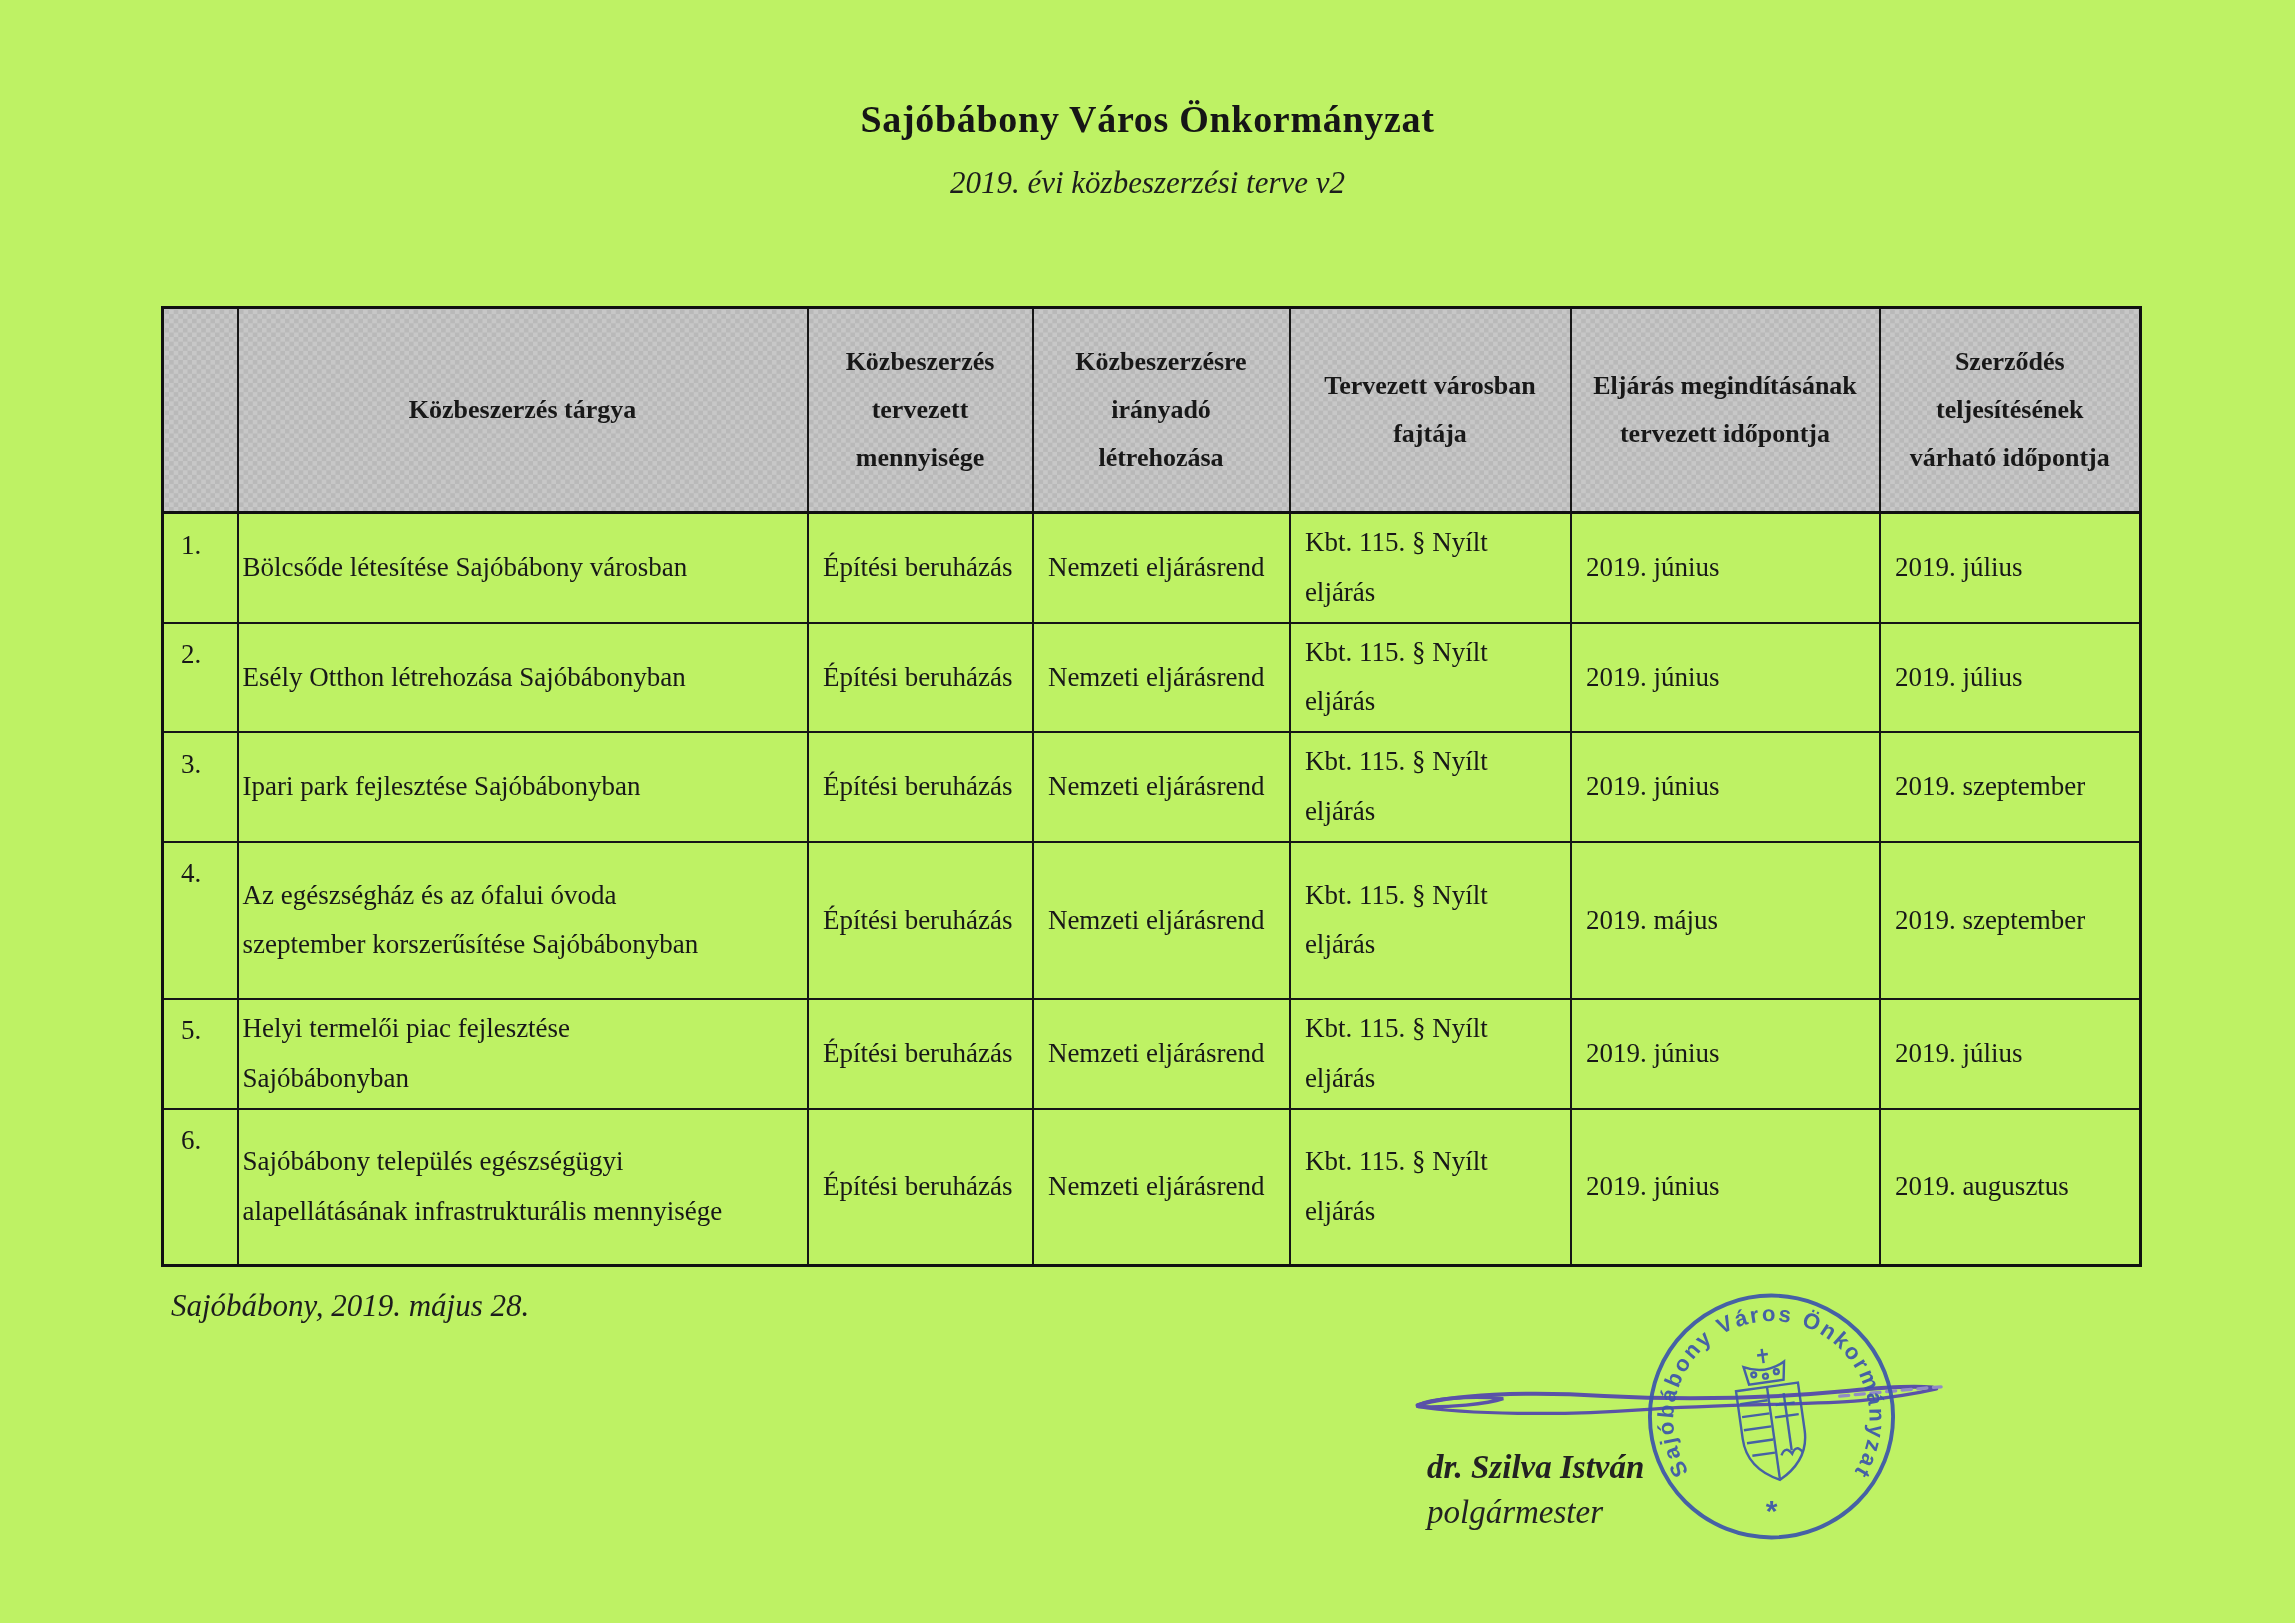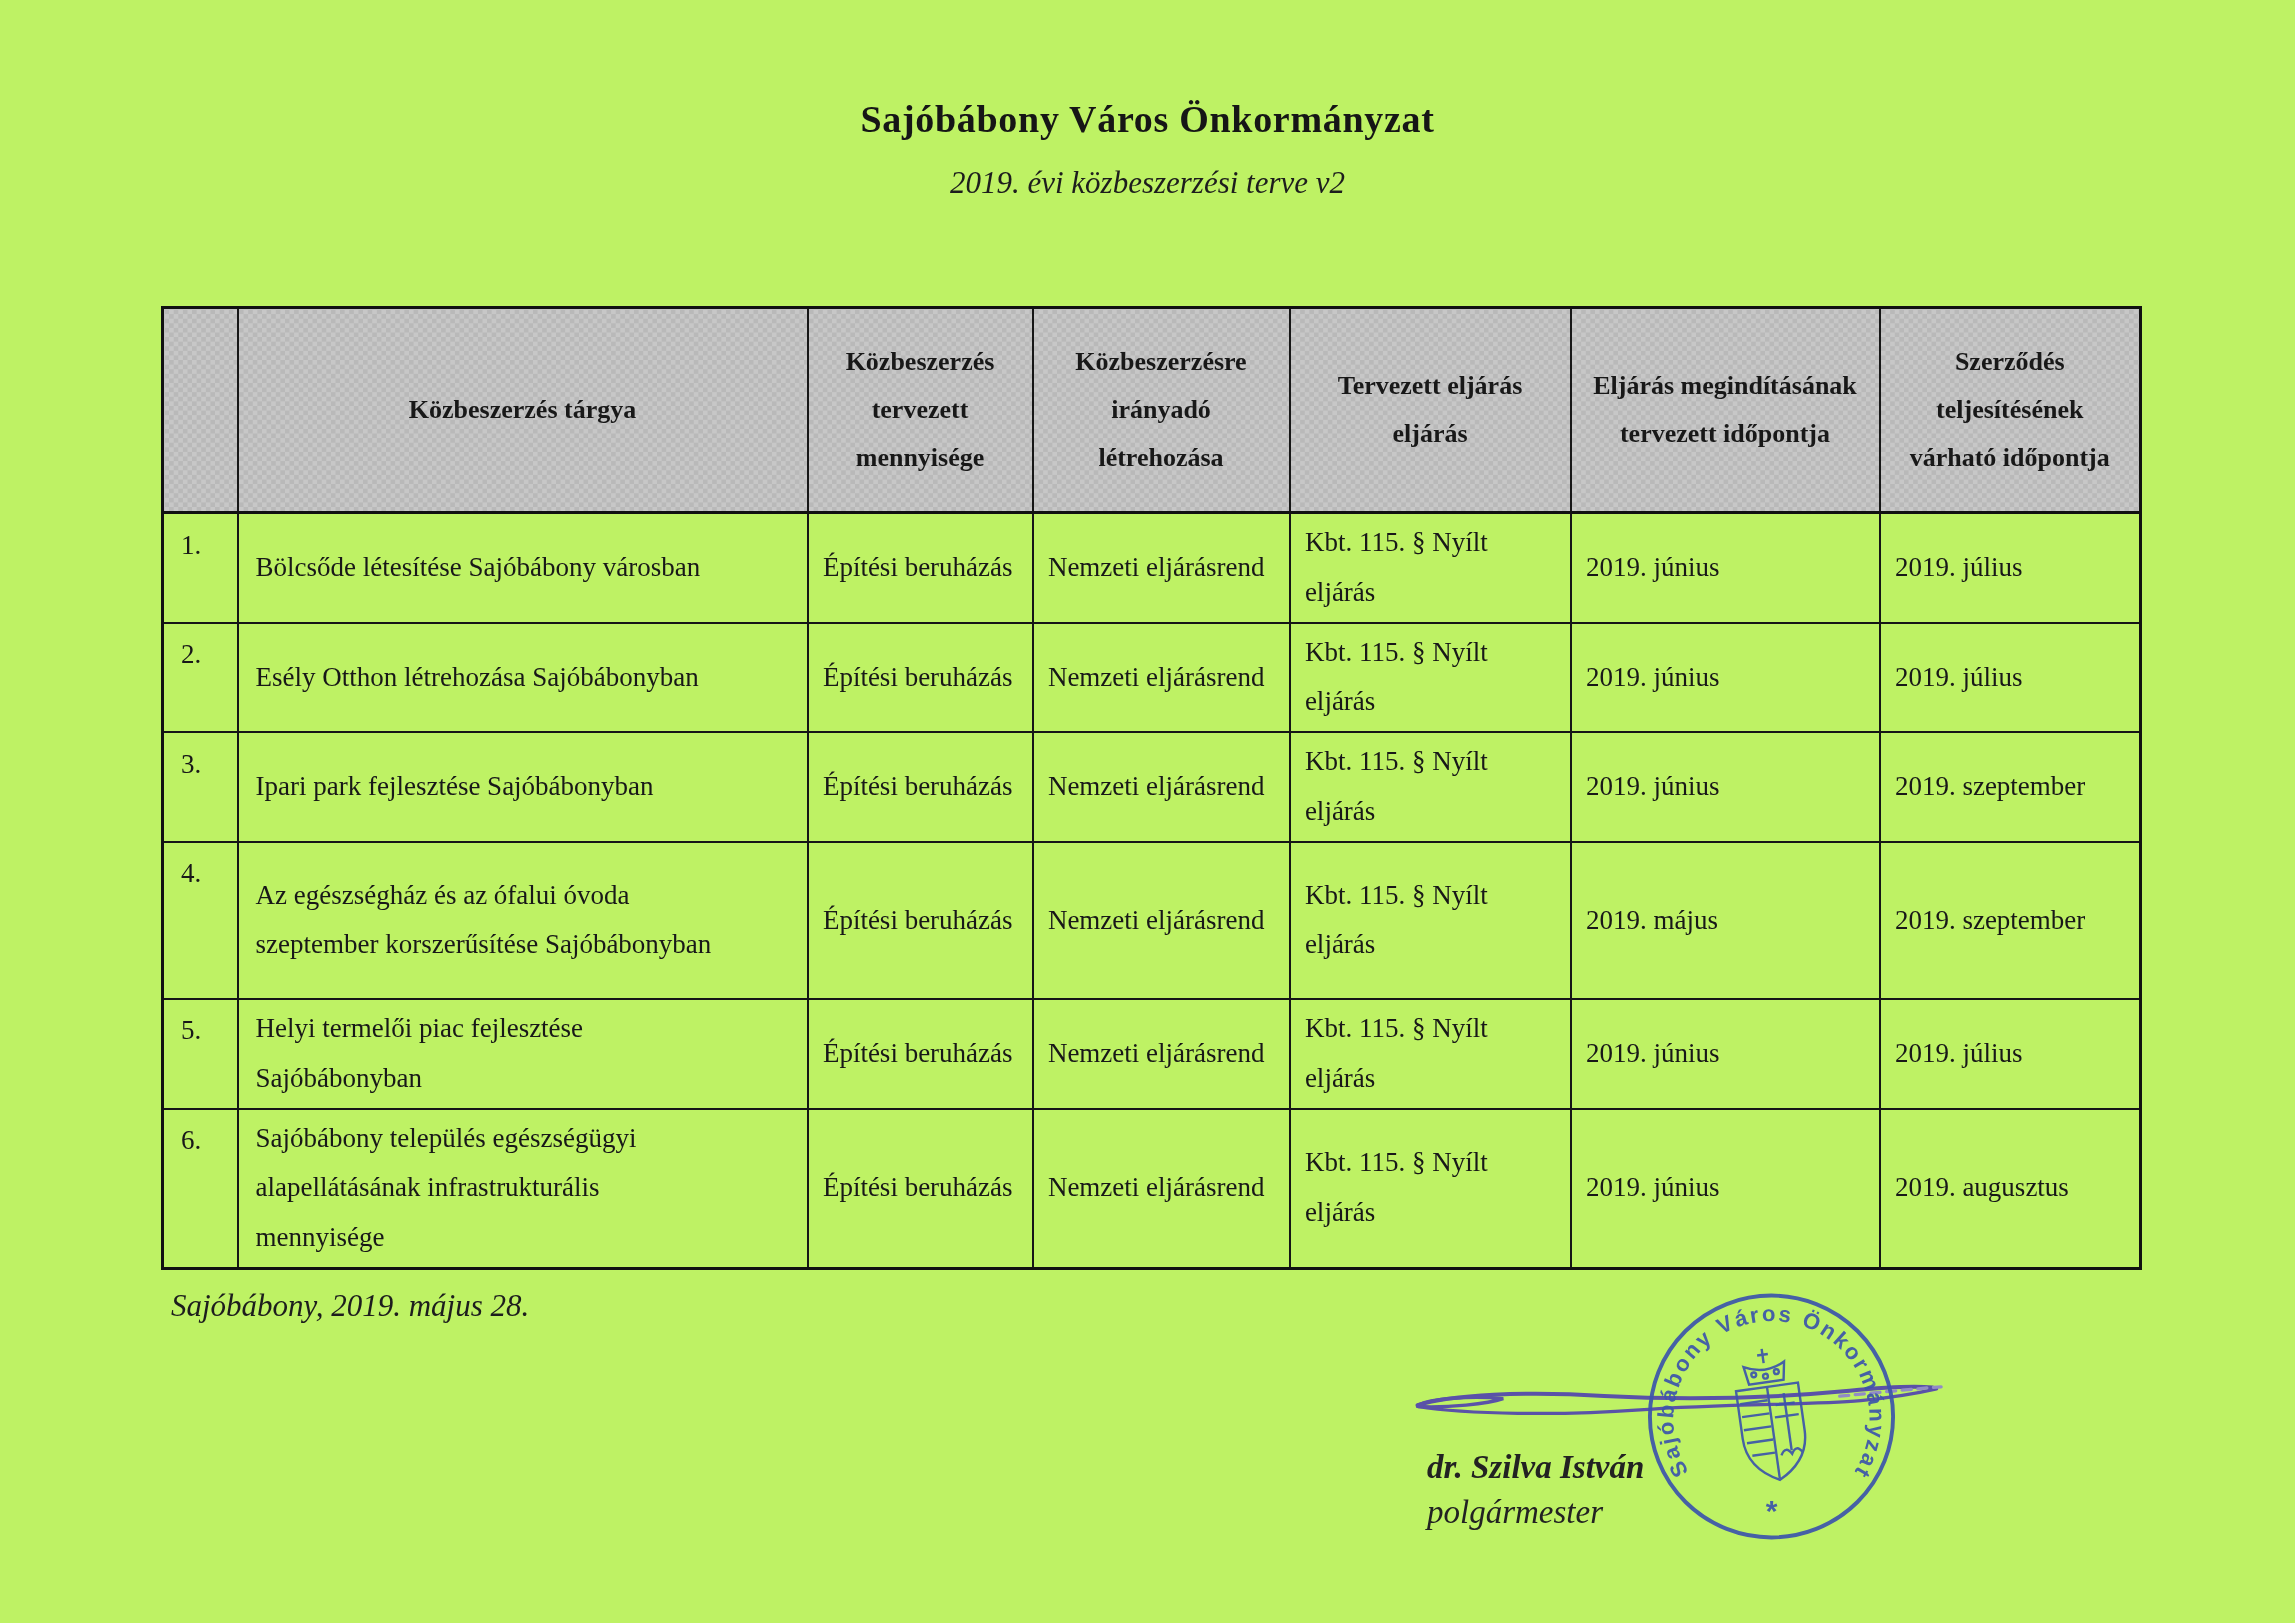--- a/index.html
+++ b/index.html
@@ -33,21 +33,21 @@
   .proc-table{border:3.3px solid #111;}
   .proc-table thead th{
     background:
       repeating-conic-gradient(#c7c7c7 0% 25%, #b9b9b9 0% 50%) 0 0/9.2px 9.2px;
     font-weight:bold;font-size:26px;line-height:1.85;
     text-align:center;padding:6.5px 19.6px;height:189px;
     border-bottom:3.9px solid #111;
   }
   .proc-table td{padding:3.9px 14.4px;line-height:1.85;}
   td.c-num{vertical-align:top;padding:6.5px 6.5px 3.9px 17px;font-size:27px;}
-  td.c-subject{padding-left:17px;padding-right:72px;}
+  td.c-subject{padding-left:4px;padding-right:72px;}
   .r2l{height:107px;}
   .r1l{height:107px;}
   .r3l{height:157px;}
   .doc-footer{
     position:absolute;left:171px;top:1288px;
     font-size:31px;font-style:italic;color:#1d1d1d;
   }
   .sig-group{position:absolute;left:1375px;top:1283px;width:687px;height:308px;}
   .sig-strokes{position:absolute;left:13px;top:79px;width:563px;height:72px;}
   .stamp{position:absolute;left:270px;top:7.9px;width:253px;height:251px;opacity:.92;}
@@ -76,21 +76,21 @@
       <col style="width:281px">
       <col style="width:309px">
       <col style="width:261px">
     </colgroup>
     <thead>
       <tr>
         <th></th>
         <th>Közbeszerzés tárgya</th>
         <th>Közbeszerzés tervezett mennyisége</th>
         <th>Közbeszerzésre irányadó létrehozása</th>
-        <th>Tervezett eljárás eljárás</th>
+        <th>Tervezett városban fajtája</th>
         <th>Eljárás megindításának tervezett időpontja</th>
         <th>Szerződés teljesítésének várható időpontja</th>
       </tr>
     </thead>
     <tbody>
       <tr class="r2l">
         <td class="c-num">1.</td>
         <td class="c-subject">Bölcsőde létesítése Sajóbábony városban</td>
         <td>Építési beruházás</td>
         <td>Nemzeti eljárásrend</td>

